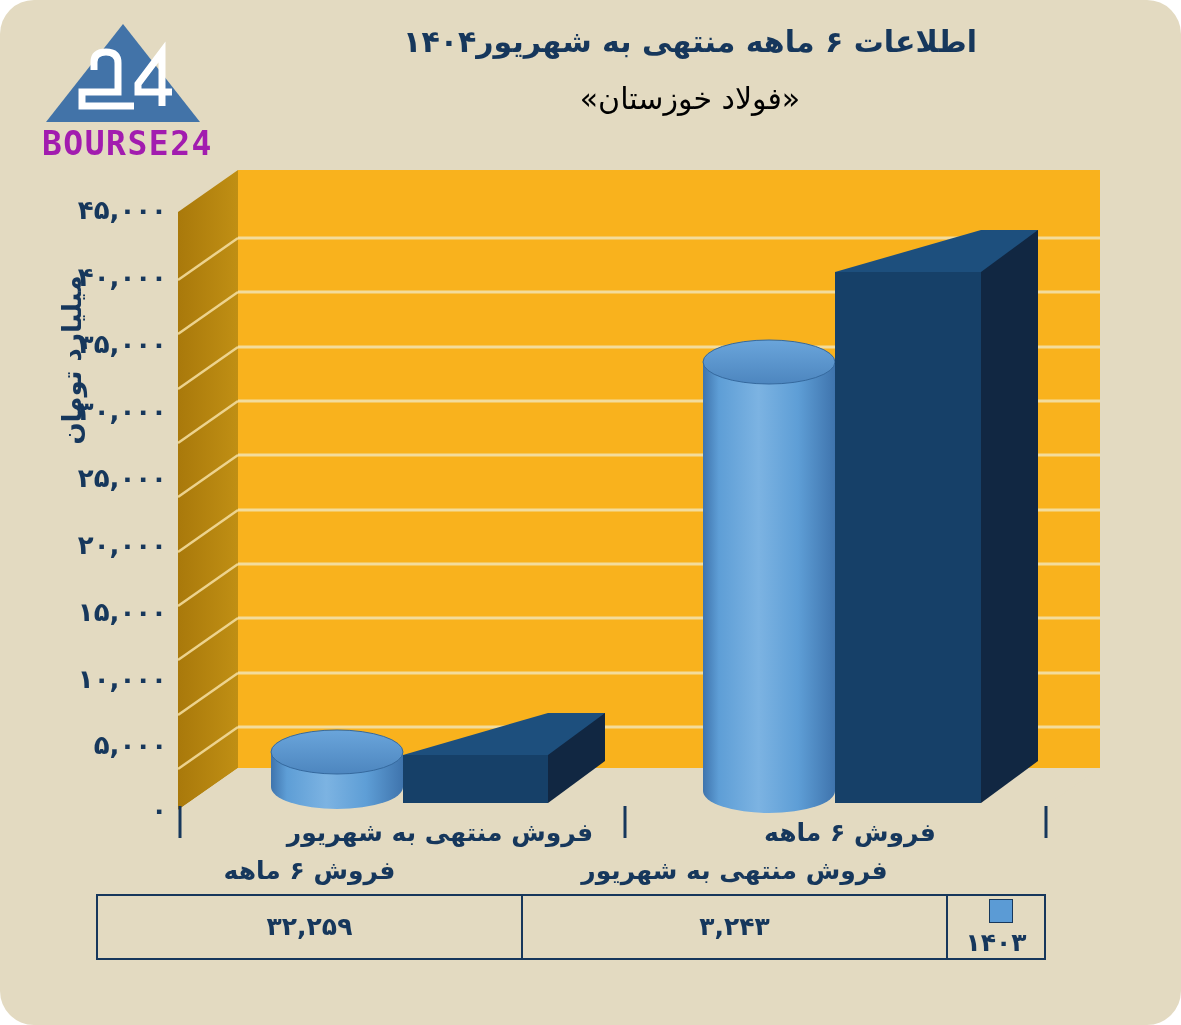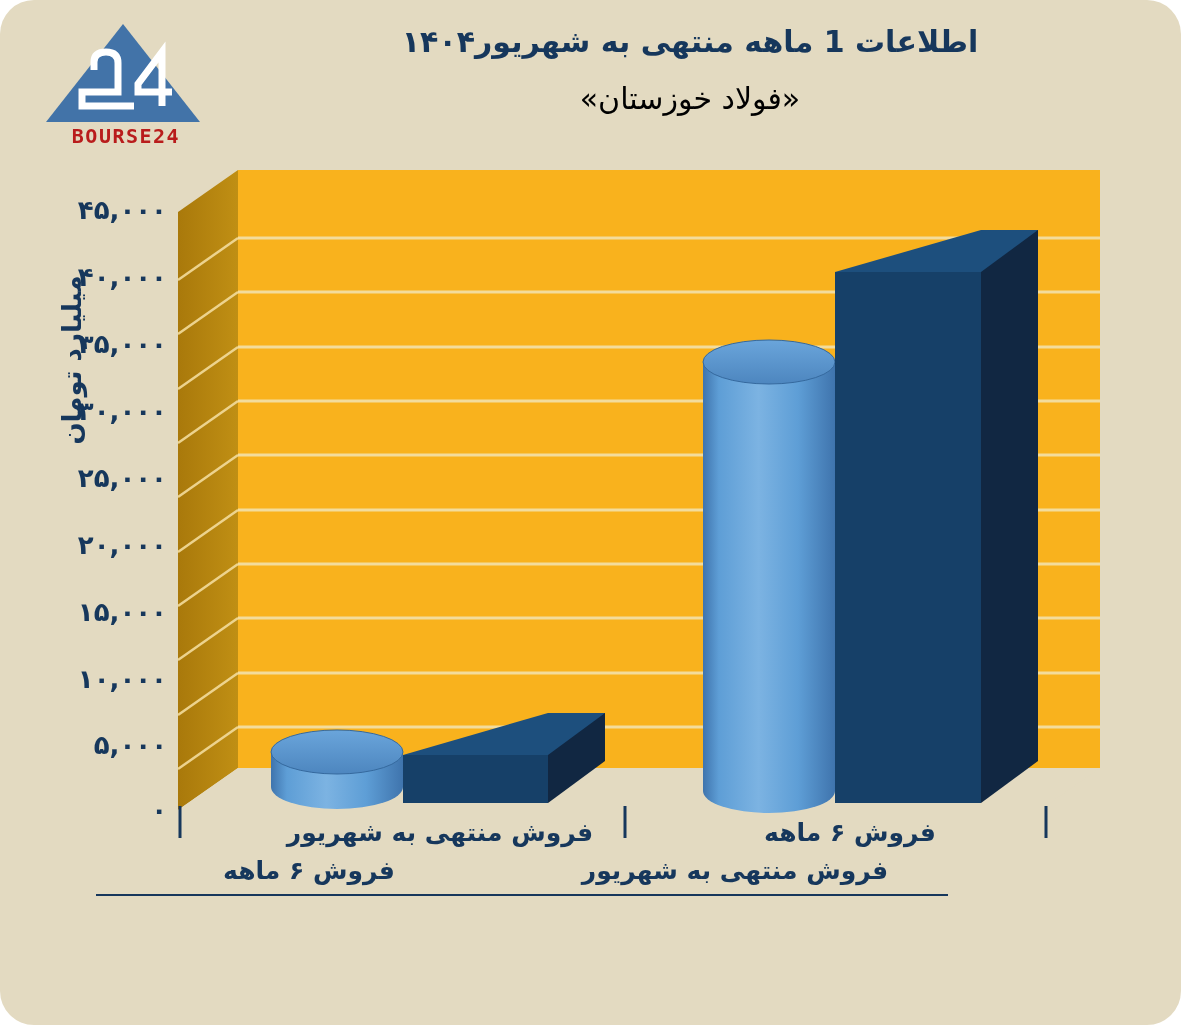--- a/index.html
+++ b/index.html
@@ -11,21 +11,21 @@
     position:absolute;left:0;top:0;width:1181px;height:1025px;
     background:#e3dac1;border-radius:34px;overflow:hidden;
   }
 
   
   #logo{position:absolute;left:38px;top:18px;width:170px;height:140px;}
   #logo svg{display:block;}
   #logo .wordmark{
     position:absolute;left:4px;top:106px;width:168px;text-align:center;
     font-family:"DejaVu Sans Mono","Liberation Mono",monospace;
-    font-size:20px;font-weight:700;letter-spacing:1.5px;color:#b91c1c;
+    font-size:33px;font-weight:700;letter-spacing:1.5px;color:#a21caf;
   }
 
   #titles{position:absolute;left:250px;top:22px;width:880px;text-align:center;direction:rtl;}
   #title-main{
     font-size:30px;font-weight:700;color:#16375c;letter-spacing:0px;line-height:1.35;
   }
   #title-sub{
     font-size:30px;font-weight:400;color:#000000;margin-top:16px;line-height:1.35;
   }
 
@@ -80,21 +80,21 @@
       <polygon points="85,6 162,104 8,104" fill="#4273a8"></polygon>
       <g fill="none" stroke="#ffffff" stroke-width="7" stroke-linejoin="miter" stroke-linecap="butt">
         <path d="M56,52 L56,44 Q56,34 68,34 Q80,34 80,45 L80,74 L44,74 L44,88 L96,88"></path>
         <path d="M124,88 L124,34 L100,66 L100,74 L134,74"></path>
       </g>
     </svg>
     <div class="wordmark">BOURSE24</div>
   </div>
 
   <div id="titles">
-    <div id="title-main">اطلاعات 1 ماهه منتهی به شهریور۱۴۰۴</div>
+    <div id="title-main">اطلاعات ۶ ماهه منتهی به شهریور۱۴۰۴</div>
     <div id="title-sub">«فولاد خوزستان»</div>
   </div>
 
   <svg id="plot" viewBox="0 0 1181 1025">
     <defs>
       <linearGradient id="cylBody" x1="0" y1="0" x2="1" y2="0">
         <stop offset="0%" stop-color="#3f74ad"></stop>
         <stop offset="12%" stop-color="#5e9ed6"></stop>
         <stop offset="42%" stop-color="#7cb3e2"></stop>
         <stop offset="72%" stop-color="#5e9ed6"></stop>
@@ -191,16 +191,23 @@
   <div class="cat-label" style="left:230px;top:818px;width:420px;">فروش منتهی به  شهریور</div>
   <div class="cat-label" style="left:650px;top:818px;width:400px;">فروش ۶  ماهه</div>
 
   <table id="legend-table">
     <tbody>
         <tr>
       <td class="hdr blank key"></td>
       <td class="hdr">فروش منتهی به  شهریور</td>
       <td class="hdr">فروش ۶  ماهه</td>
     </tr>
+    <tr>
+      <td class="key">
+        <span class="swatch" style="background:#5b9bd5;"></span><span class="key-text">۱۴۰۳</span>
+      </td>
+      <td>۳,۲۴۳</td>
+      <td>۳۲,۲۵۹</td>
+    </tr>
   </tbody>
     </table>
 
 </div>
 
 </body></html>

